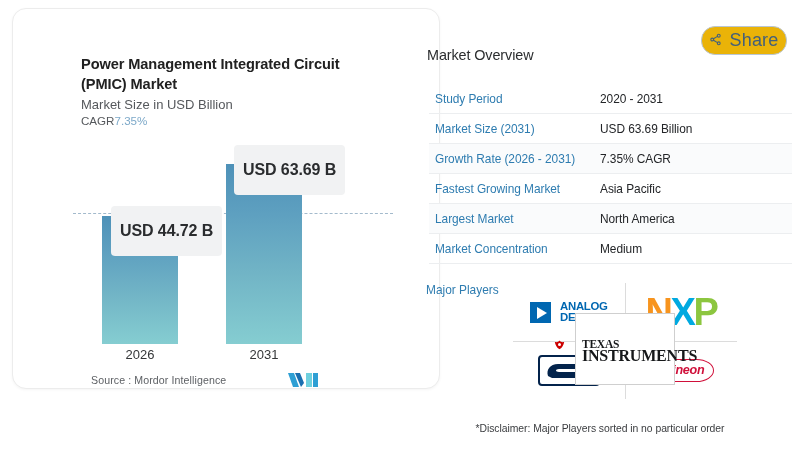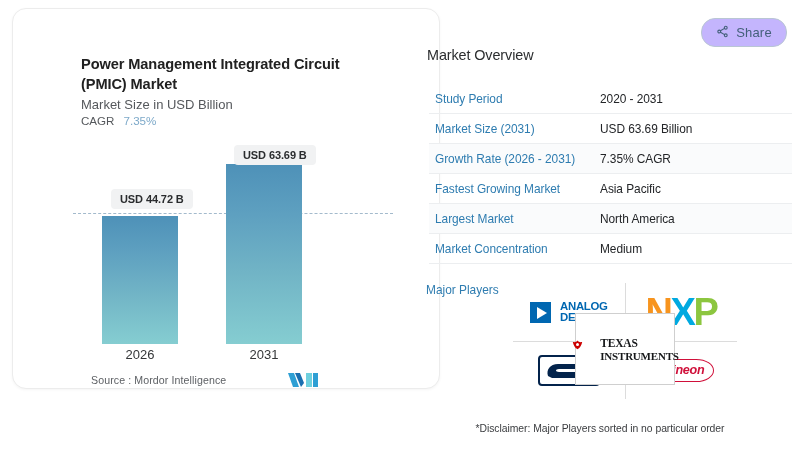--- a/index.html
+++ b/index.html
@@ -18,33 +18,33 @@
     position: relative;
     width: 800px;
     height: 459px;
     background: #ffffff;
     box-sizing: border-box;
   }
 
   
   .share-btn {
     position: absolute;
-    top: 18px;
+    top: 26px;
     left: 701px;
     width: 84px;
     height: 27px;
     border: 1.3px solid #b9c6d4;
     border-radius: 14px;
-    background: #c4b5fd;
+    background: #eab308;
     display: flex;
     align-items: center;
     justify-content: center;
     gap: 7px;
     color: #44607a;
-    font-size: 13px;
+    font-size: 18px;
     cursor: pointer;
   }
   .share-btn .lbl { letter-spacing: .2px; }
   .share-icon { display: block; }
 
   
   .chart-card {
     position: absolute;
     left: 12px;
     top: 8px;
@@ -77,21 +77,21 @@
     line-height: 16px;
   }
   .chart-cagr {
     position: absolute;
     left: 68px;
     top: 104px;
     font-size: 11.6px;
     color: #55585c;
     line-height: 16px;
   }
-  .chart-cagr .val { color: #7da9c9; padding-left: 0; margin-left: 9px; }
+  .chart-cagr .val { color: #7da9c9; padding-left: 0; }
 
   
   .plot {
     position: absolute;
     left: 0;
     top: 0;
     width: 377px;
     height: 381px;
   }
   .dashline {
@@ -116,28 +116,28 @@
   .bar-2031 {
     left: 213px;
     top: 155px;
     width: 76px;
     height: 180px;
   }
   .bar-label {
     position: absolute;
     background: #f1f2f3;
     border-radius: 4px;
-    font-size: 11px;
+    font-size: 16px;
     font-weight: 700;
     color: #2a2c2e;
-    padding: 4px 9px;
+    padding: 16px 9px;
     white-space: nowrap;
     letter-spacing: -.1px;
   }
-  .lab-2026 { left: 98px; top: 180px; }
+  .lab-2026 { left: 98px; top: 197px; }
   .lab-2031 { left: 221px; top: 136px; }
   .tick {
     position: absolute;
     top: 338px;
     font-size: 13px;
     color: #343638;
     width: 76px;
     text-align: center;
   }
   .tick-2026 { left: 89px; }
@@ -305,21 +305,21 @@
   
   .ti { display: flex; align-items: center; gap: 16px; }
   .ti-txt {
     font-family: "Liberation Serif", serif;
     font-weight: 700;
     color: #16181a;
     line-height: 11px;
     letter-spacing: -.2px;
   }
   .ti-l1 { font-size: 11.5px; }
-  .ti-l2 { font-size: 11px; }
+  .ti-l2 { font-size: 16px; }
 
   
   .inf {
     border: 1.5px solid #d0103a;
     border-radius: 20px / 13px;
     padding: 3px 9px 4px 9px;
     color: #d0103a;
     font-size: 12.6px;
     font-style: italic;
     font-weight: 700;

